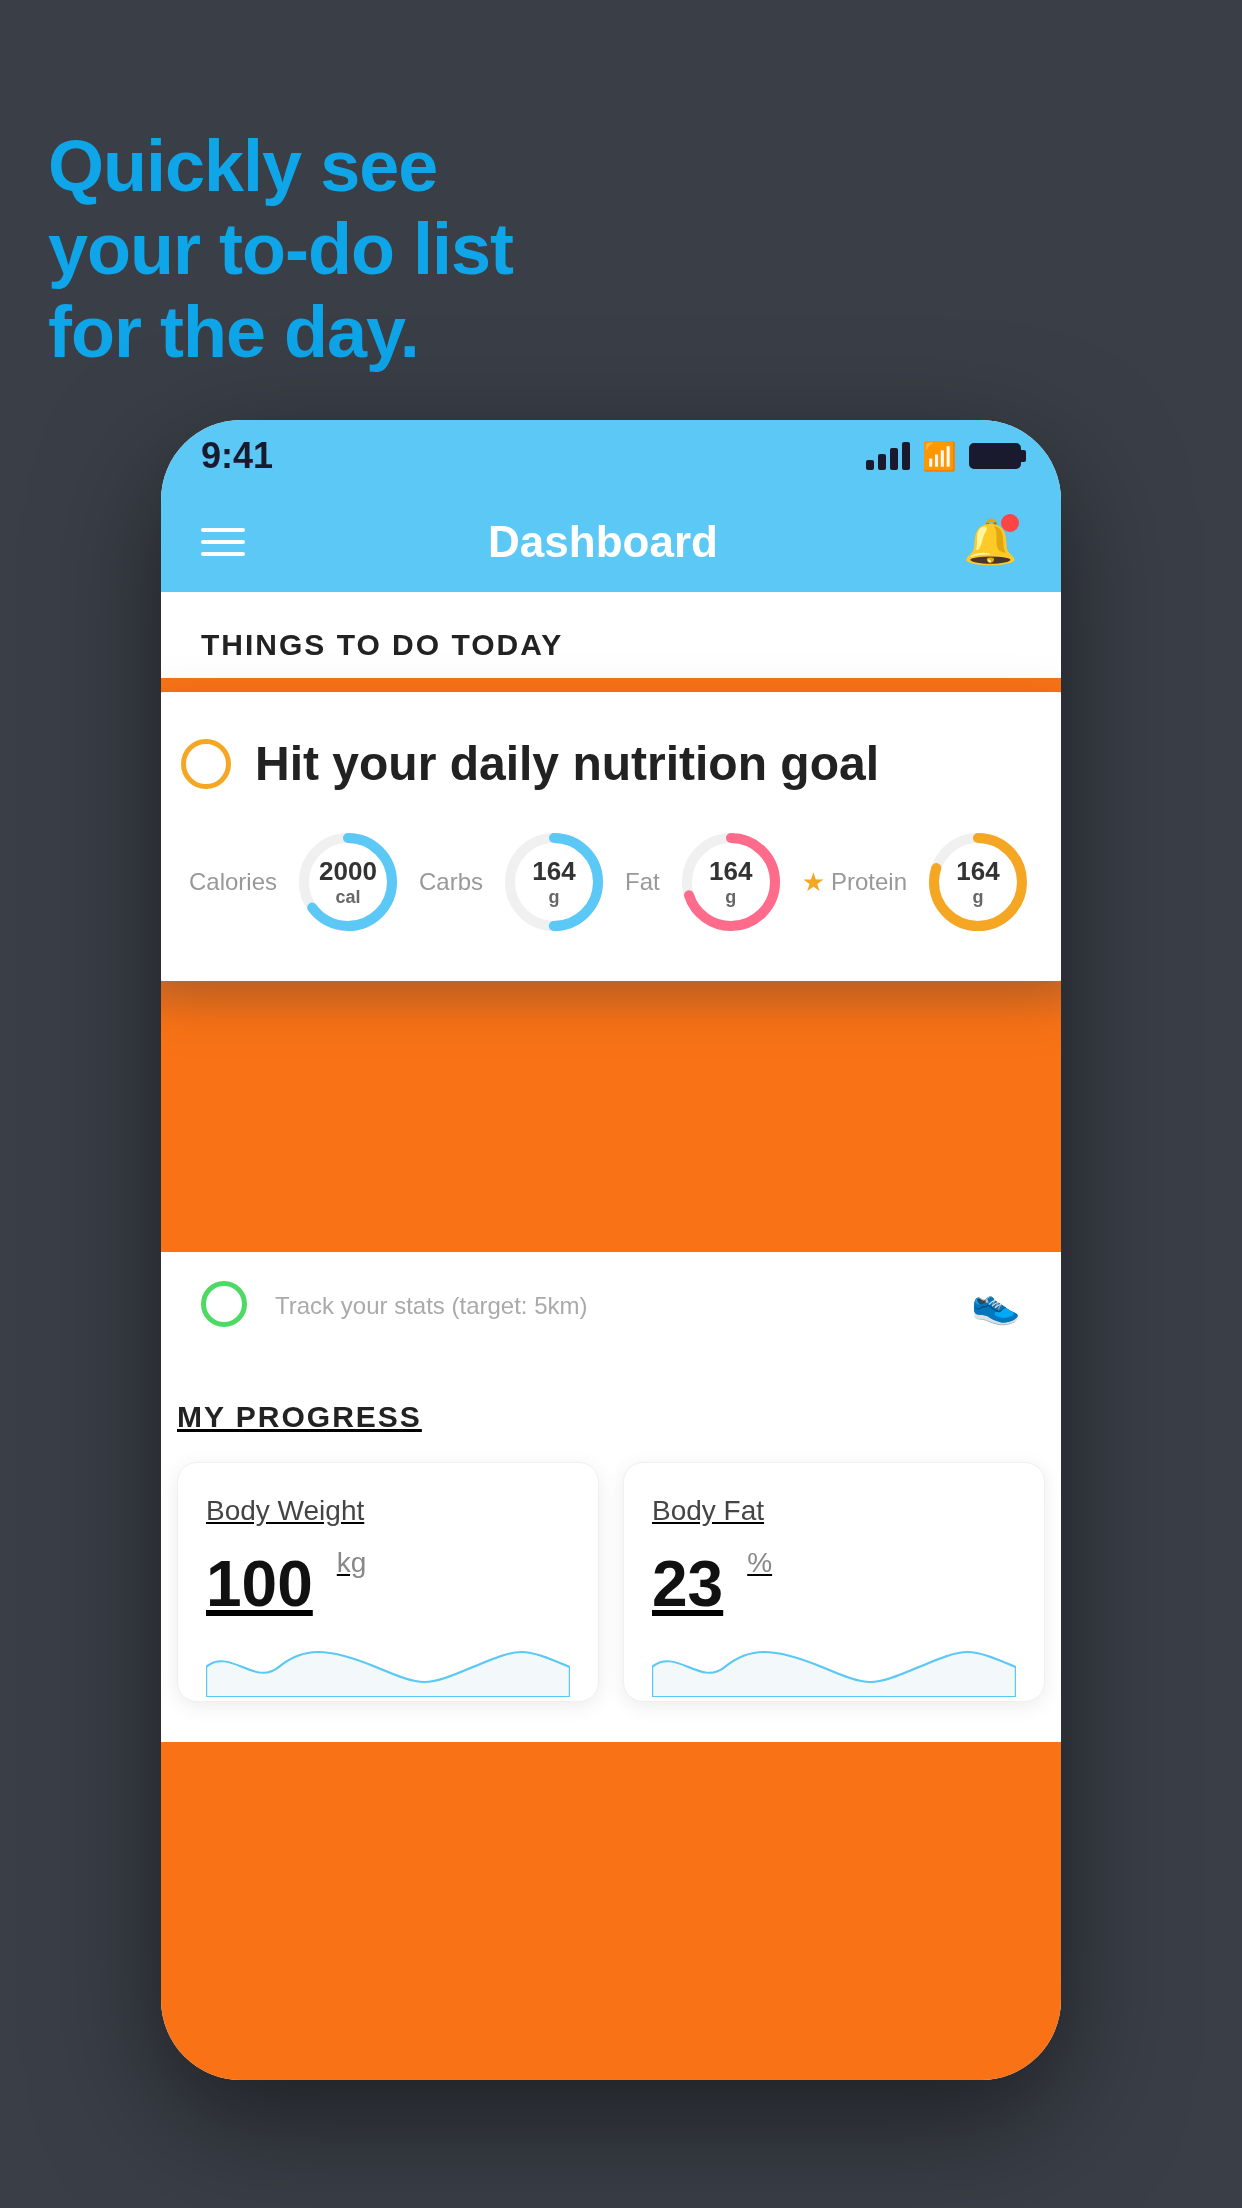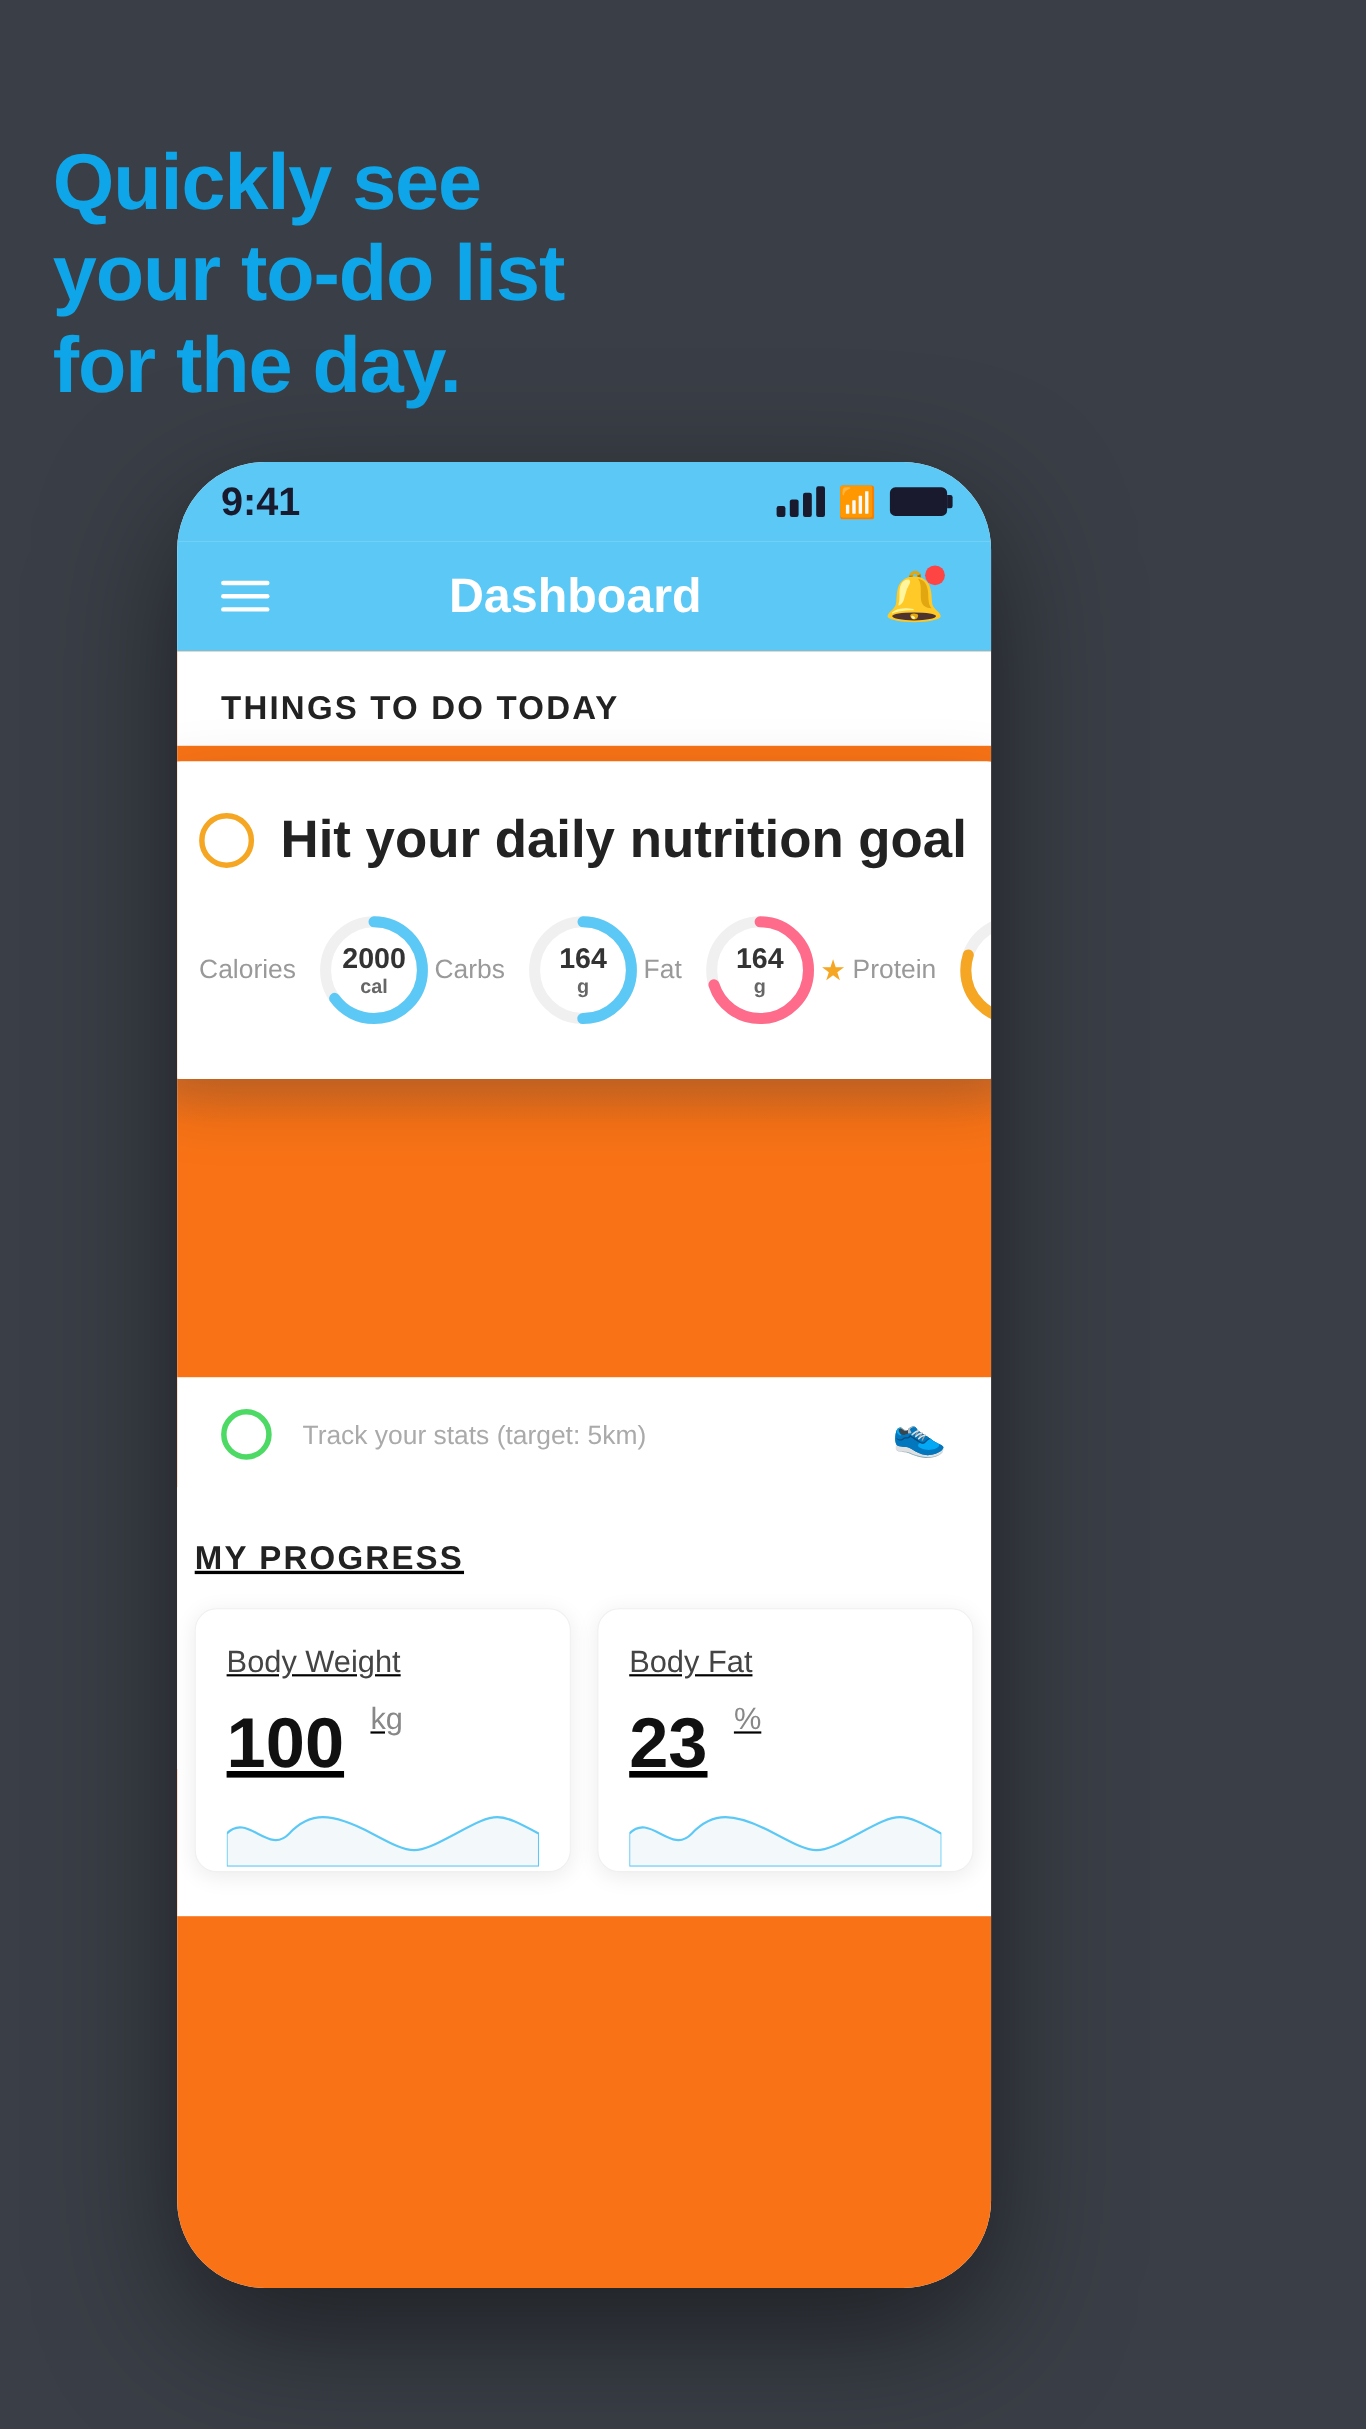--- a/index.html
+++ b/index.html
@@ -30,21 +30,21 @@
     .phone-wrapper {
       position: absolute;
       top: 420px;
       left: 50%;
       transform: translateX(-50%);
       width: 920px;
       height: 1700px;
     }
 
     .phone {
-      width: 740px;
+      width: 900px;
       height: 1660px;
       background: #f5f5f5;
       border-radius: 80px;
       overflow: hidden;
       position: relative;
       box-shadow: 0 40px 120px rgba(0,0,0,0.5);
     }
 
     
     .status-bar {

